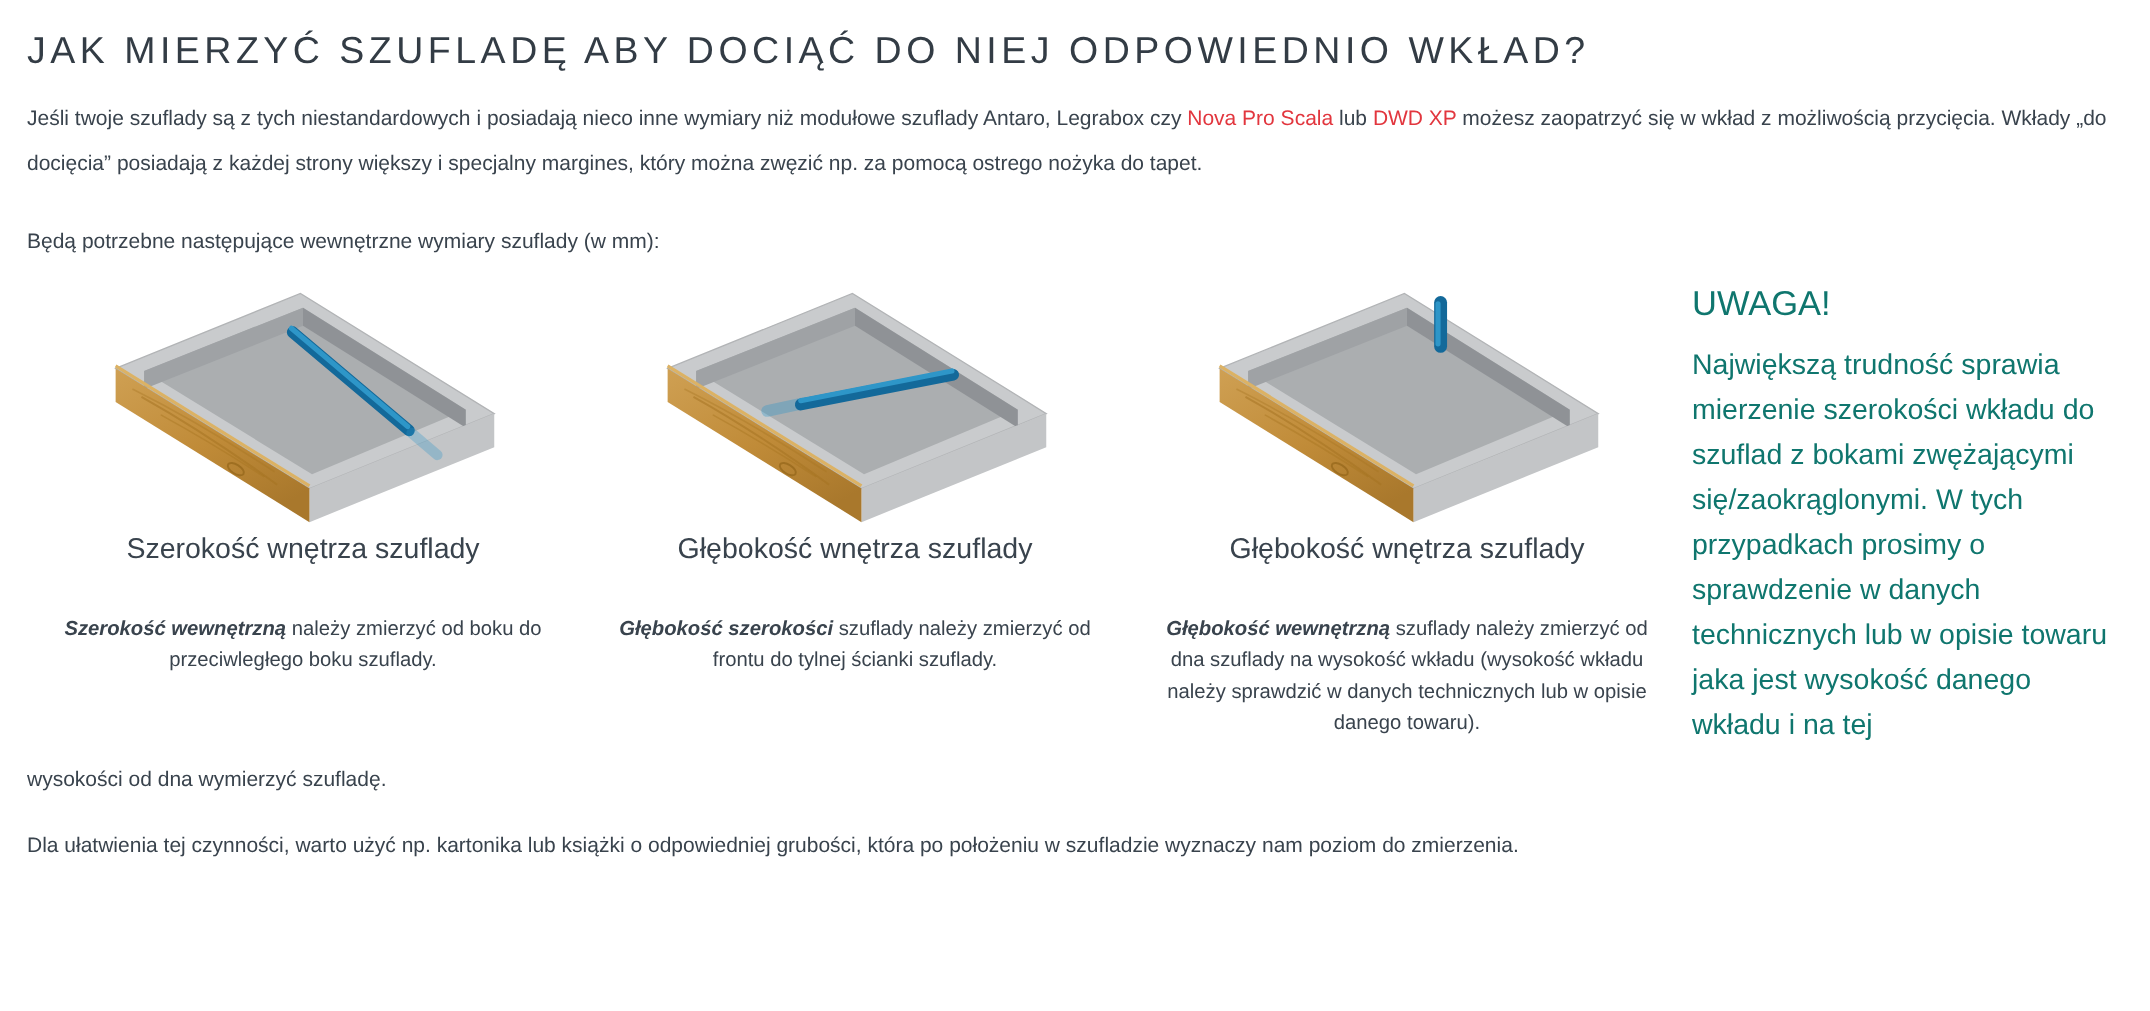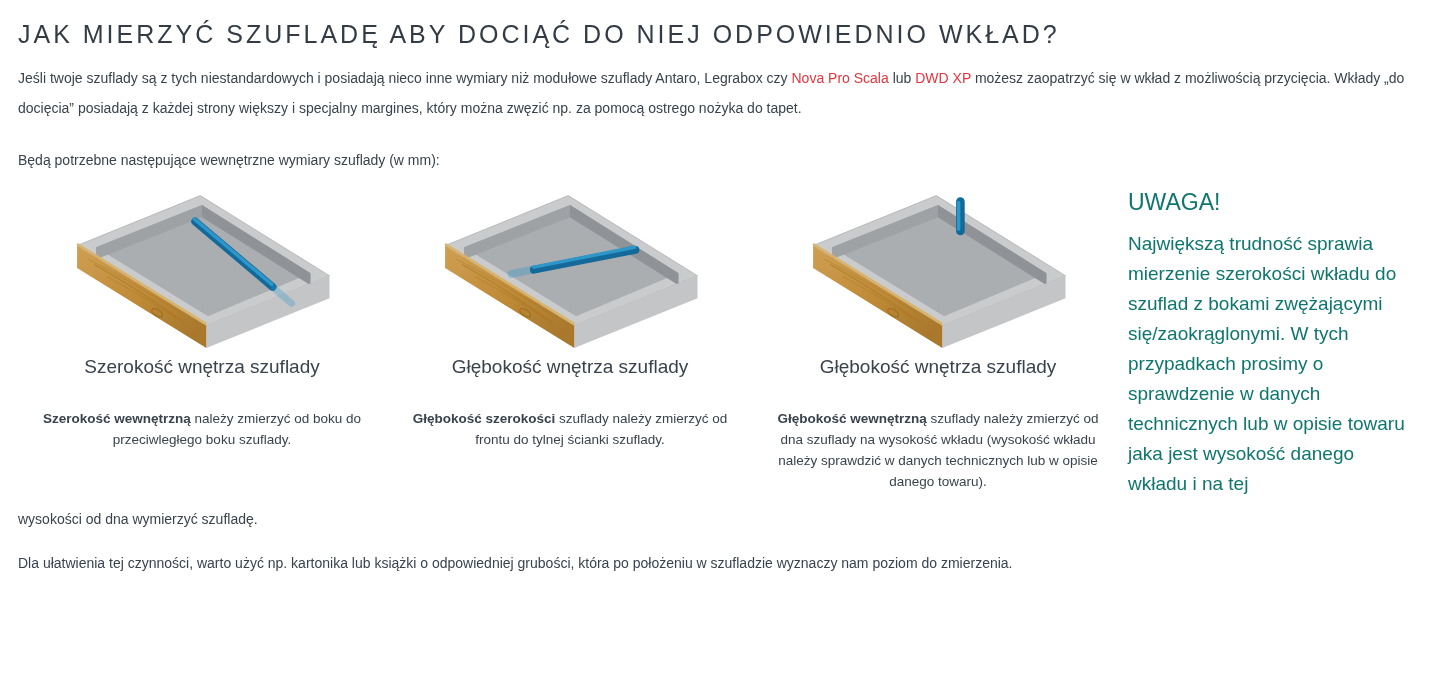--- a/index.html
+++ b/index.html
@@ -19,21 +19,21 @@
   a.red{color:#e2363e;text-decoration:none;cursor:pointer;}
   p.req{margin-top:23px;}
   .row{display:flex;margin-top:11px;align-items:flex-start;}
   figure.fig{margin:0;width:368px;flex:0 0 auto;text-align:center;}
   figure.fig .art{display:block;margin:0 auto;}
   figcaption.cap{font-size:19px;color:#39434d;margin-top:1px;}
   p.desc{
     font-size:13.5px;line-height:21px;margin:30px auto 0 auto;
     max-width:345px;text-align:center;color:#39434d;
   }
-  p.desc b{font-weight:700;}
+  p.desc b{font-weight:700;font-style:italic;}
   aside.note{width:278px;margin-left:6px;padding-top:2px;}
   .note-h{font-size:23px;color:#0f766e;}
   .note-p{font-size:19px;line-height:30px;margin:13px 0 0 0;color:#0f766e;}
   p.cont{margin-top:6px;}
   p.close{margin-top:15px;max-width:1398px;}
 </style>
 </head>
 <body>
 
 <div class="page">

